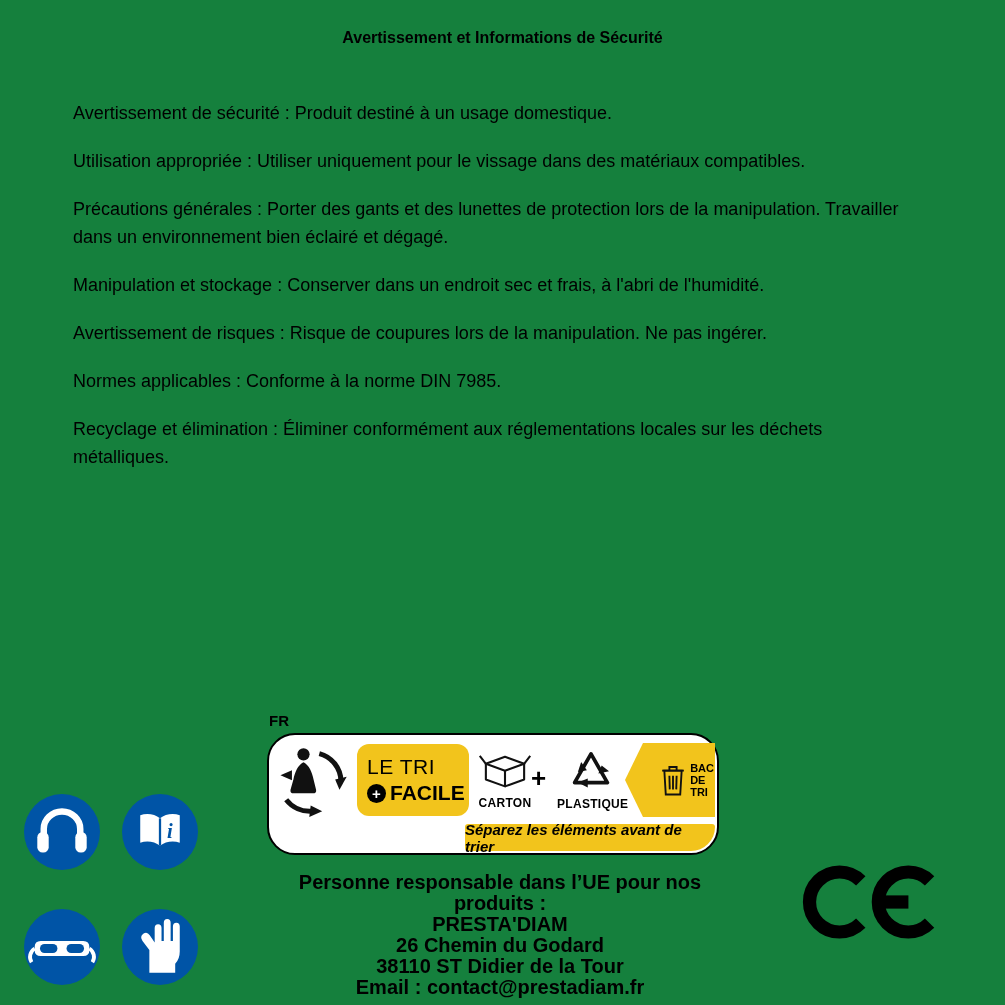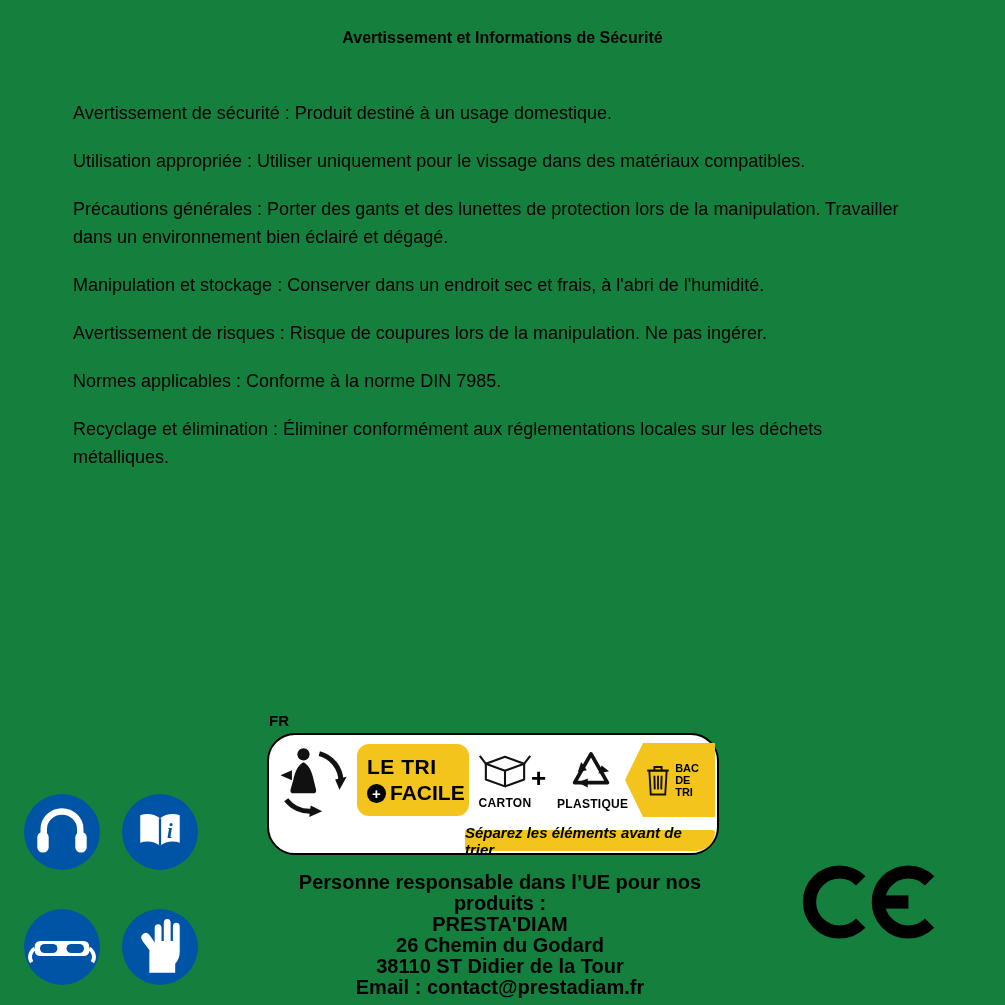--- a/index.html
+++ b/index.html
@@ -25,36 +25,36 @@
   .fr{position:absolute;left:269px;top:712px;font-size:15px;font-weight:bold;}
 
   
   .banner{position:absolute;left:267px;top:733px;width:452px;height:122px;
           border:2px solid #000;border-radius:28px;background:#fff;}
   .banner-inner{position:relative;width:100%;height:100%;}
   .triman{position:absolute;left:10px;top:5px;width:72px;height:82px;}
   .pill{position:absolute;left:88px;top:9px;width:112px;height:72px;background:var(--yellow);
         border-radius:12px;display:flex;flex-direction:column;justify-content:center;
         padding-left:10px;gap:2px;}
-  .pill-l1{font-size:21px;font-weight:700;letter-spacing:.5px;}
+  .pill-l1{font-size:21px;font-weight:400;letter-spacing:.5px;}
   .pill-l2{font-size:21px;font-weight:800;display:flex;align-items:center;gap:4px;}
   .plus-circle{width:19px;height:19px;background:#000;color:#fff;border-radius:50%;
                display:inline-flex;align-items:center;justify-content:center;
                font-size:15px;font-weight:bold;flex:0 0 auto;}
   .material{position:absolute;top:14px;text-align:center;}
   #mat-carton{left:204px;width:64px;}
   #mat-plast{left:288px;width:68px;}
   .material .mlabel{font-size:12px;font-weight:bold;margin-top:3px;letter-spacing:.3px;}
   .mid-plus{position:absolute;left:262px;top:28px;font-size:26px;font-weight:bold;}
   .bac{position:absolute;left:356px;top:8px;width:90px;height:74px;background:var(--yellow);
        clip-path:polygon(20% 0,100% 0,100% 100%,20% 100%,0 50%);
-       display:flex;align-items:center;justify-content:flex-end;padding-right:16px;gap:4px;}
+       display:flex;align-items:center;justify-content:flex-end;padding-right:1px;gap:4px;}
   .bac svg{width:26px;height:44px;flex:0 0 auto;}
   .bac-text{font-size:11px;font-weight:800;line-height:12px;text-align:left;}
-  .strip{position:absolute;left:196px;right:2px;bottom:2px;height:21px;background:var(--yellow);
+  .strip{position:absolute;left:196px;right:2px;bottom:2px;height:27px;background:var(--yellow);
          border-radius:3px 3px 24px 3px;display:flex;align-items:center;justify-content:center;
          font-size:15px;font-style:italic;font-weight:bold;margin-top:12px;}
 
   .responsible{position:absolute;left:267px;top:872px;width:466px;text-align:center;
                font-size:20px;font-weight:bold;line-height:21px;}
 
   .ce{position:absolute;left:799px;top:851px;width:150px;height:102px;}
   .ce svg{width:100%;height:100%;display:block;}
 </style>
 </head>

